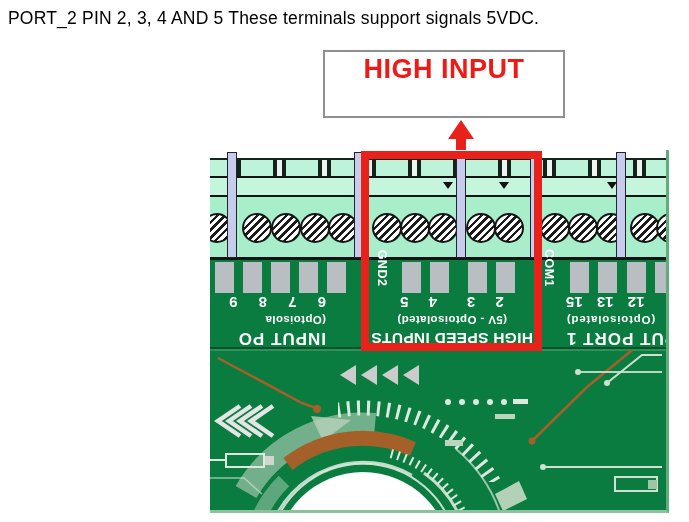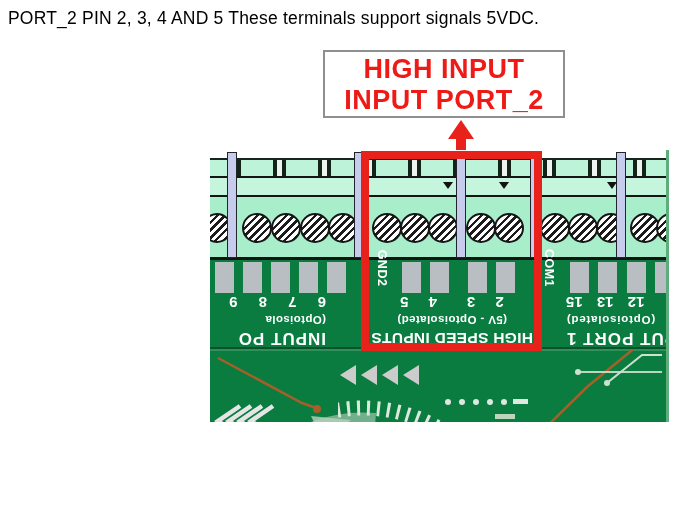--- a/index.html
+++ b/index.html
@@ -1,16 +1,16 @@
 <!DOCTYPE html>
 <html><head>
 <meta charset="utf-8">
 <style>
   html,body{margin:0;padding:0;background:#fff;}
-  #page{position:relative;width:689px;height:422px;background:#ffffff;
+  #page{position:relative;width:689px;height:522px;background:#ffffff;
         font-family:"Liberation Sans",sans-serif;overflow:hidden;}
 
   
   #caption{position:absolute;left:8px;top:8px;font-size:17.5px;color:#000;
            letter-spacing:.2px;white-space:nowrap;}
 
   
   #callout{position:absolute;left:323px;top:50px;width:242px;height:68px;
            background:#fff;border:2px solid #8f8f8f;box-sizing:border-box;
            text-align:center;color:#ee1a16;font-weight:bold;font-size:27px;
@@ -77,21 +77,20 @@
 </style>
 </head>
 <body>
 
 <div id="page">
 
   <div id="caption">PORT_2 PIN 2, 3, 4 AND 5 These terminals support signals 5VDC.</div>
 
   <div id="callout">
     <div>HIGH INPUT</div>
-    <div>INPUT PORT_2</div>
   </div>
   <div id="arrow-head"></div>
   <div id="arrow-shaft"></div>
 
   <div id="board">
     <div class="wstrip"></div>
     <div id="tabs"></div>
     <div id="tblock"></div>
 
     <div class="screw" style="left:-8px"></div>

